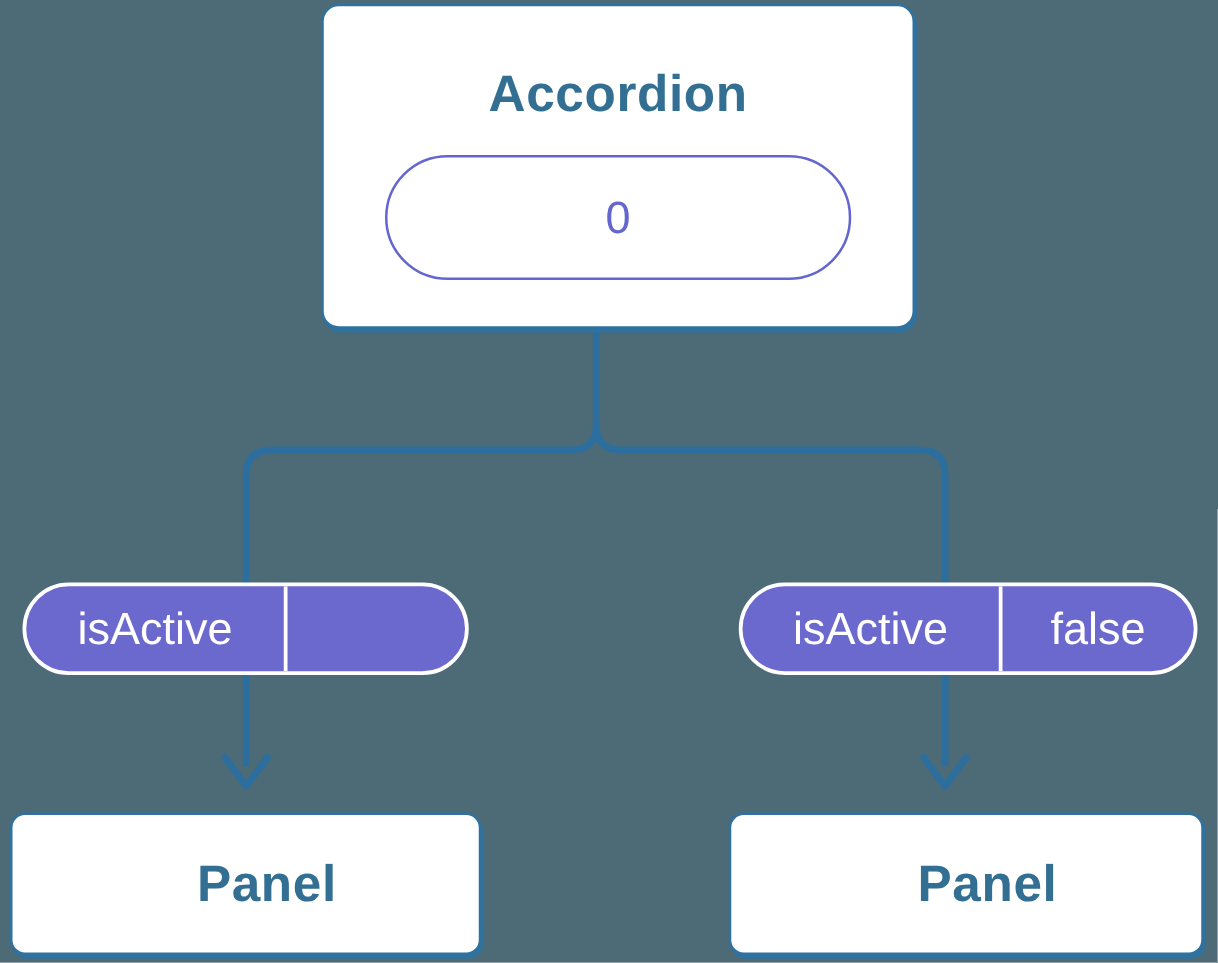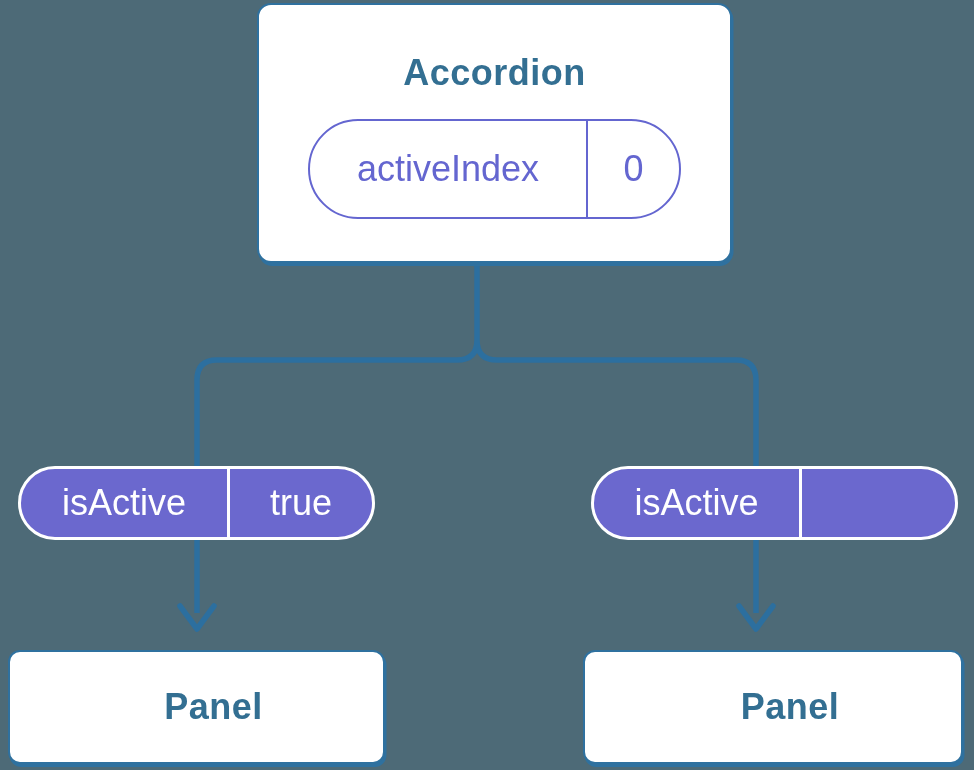--- a/index.html
+++ b/index.html
@@ -26,21 +26,21 @@
   .node-box{
     position:absolute;z-index:2;
     background:var(--node_fill);
     border:2.5px solid var(--node_border);
     border-radius:14px;
     box-shadow:1.5px 3px 0 var(--node_border);
     display:flex;flex-direction:column;align-items:center;
   }
   .node-title{
     color:var(--node_text);
-    font-size:36px;font-weight:700;letter-spacing:.5px;
+    font-size:41px;font-weight:700;letter-spacing:.5px;
     line-height:1;
   }
   .accordion-box{left:257px;top:3px;width:475px;height:260px;}
   .accordion-box .node-title{margin-top:50px;}
 
   
   .pill{
     position:absolute;z-index:2;
     display:flex;align-items:stretch;
     border-radius:49px;overflow:hidden;
@@ -94,32 +94,31 @@
   <svg class="connectors" width="974" height="770" viewBox="0 0 974 770">
     <path stroke-width="5.5" d="M477 262 V340 Q477 360 457 360 H217 Q197 360 197 380 V613
              M477 340 Q477 360 497 360 H736 Q756 360 756 380 V613"></path>
     <path stroke-width="5.5" stroke-linecap="round" stroke-linejoin="round" d="M180 606 L197 629 L214 606"></path>
     <path stroke-width="5.5" stroke-linecap="round" stroke-linejoin="round" d="M739 606 L756 629 L773 606"></path>
   </svg>
 
   <div class="node-box accordion-box">
     <div class="node-title">Accordion</div>
     <div class="pill outline">
-      <div class="seg seg-name">activeIndex</div>
       <div class="seg seg-value">0</div>
     </div>
   </div>
 
   <div class="pill filled pill-true">
     <div class="seg seg-name">isActive</div>
-    <div class="seg seg-value">true</div>
   </div>
 
   <div class="pill filled pill-false">
     <div class="seg seg-name">isActive</div>
+    <div class="seg seg-value">false</div>
   </div>
 
   <div class="panel-box panel-left">
     <div class="node-title">Panel</div>
   </div>
 
   <div class="panel-box panel-right">
     <div class="node-title">Panel</div>
   </div>
 

